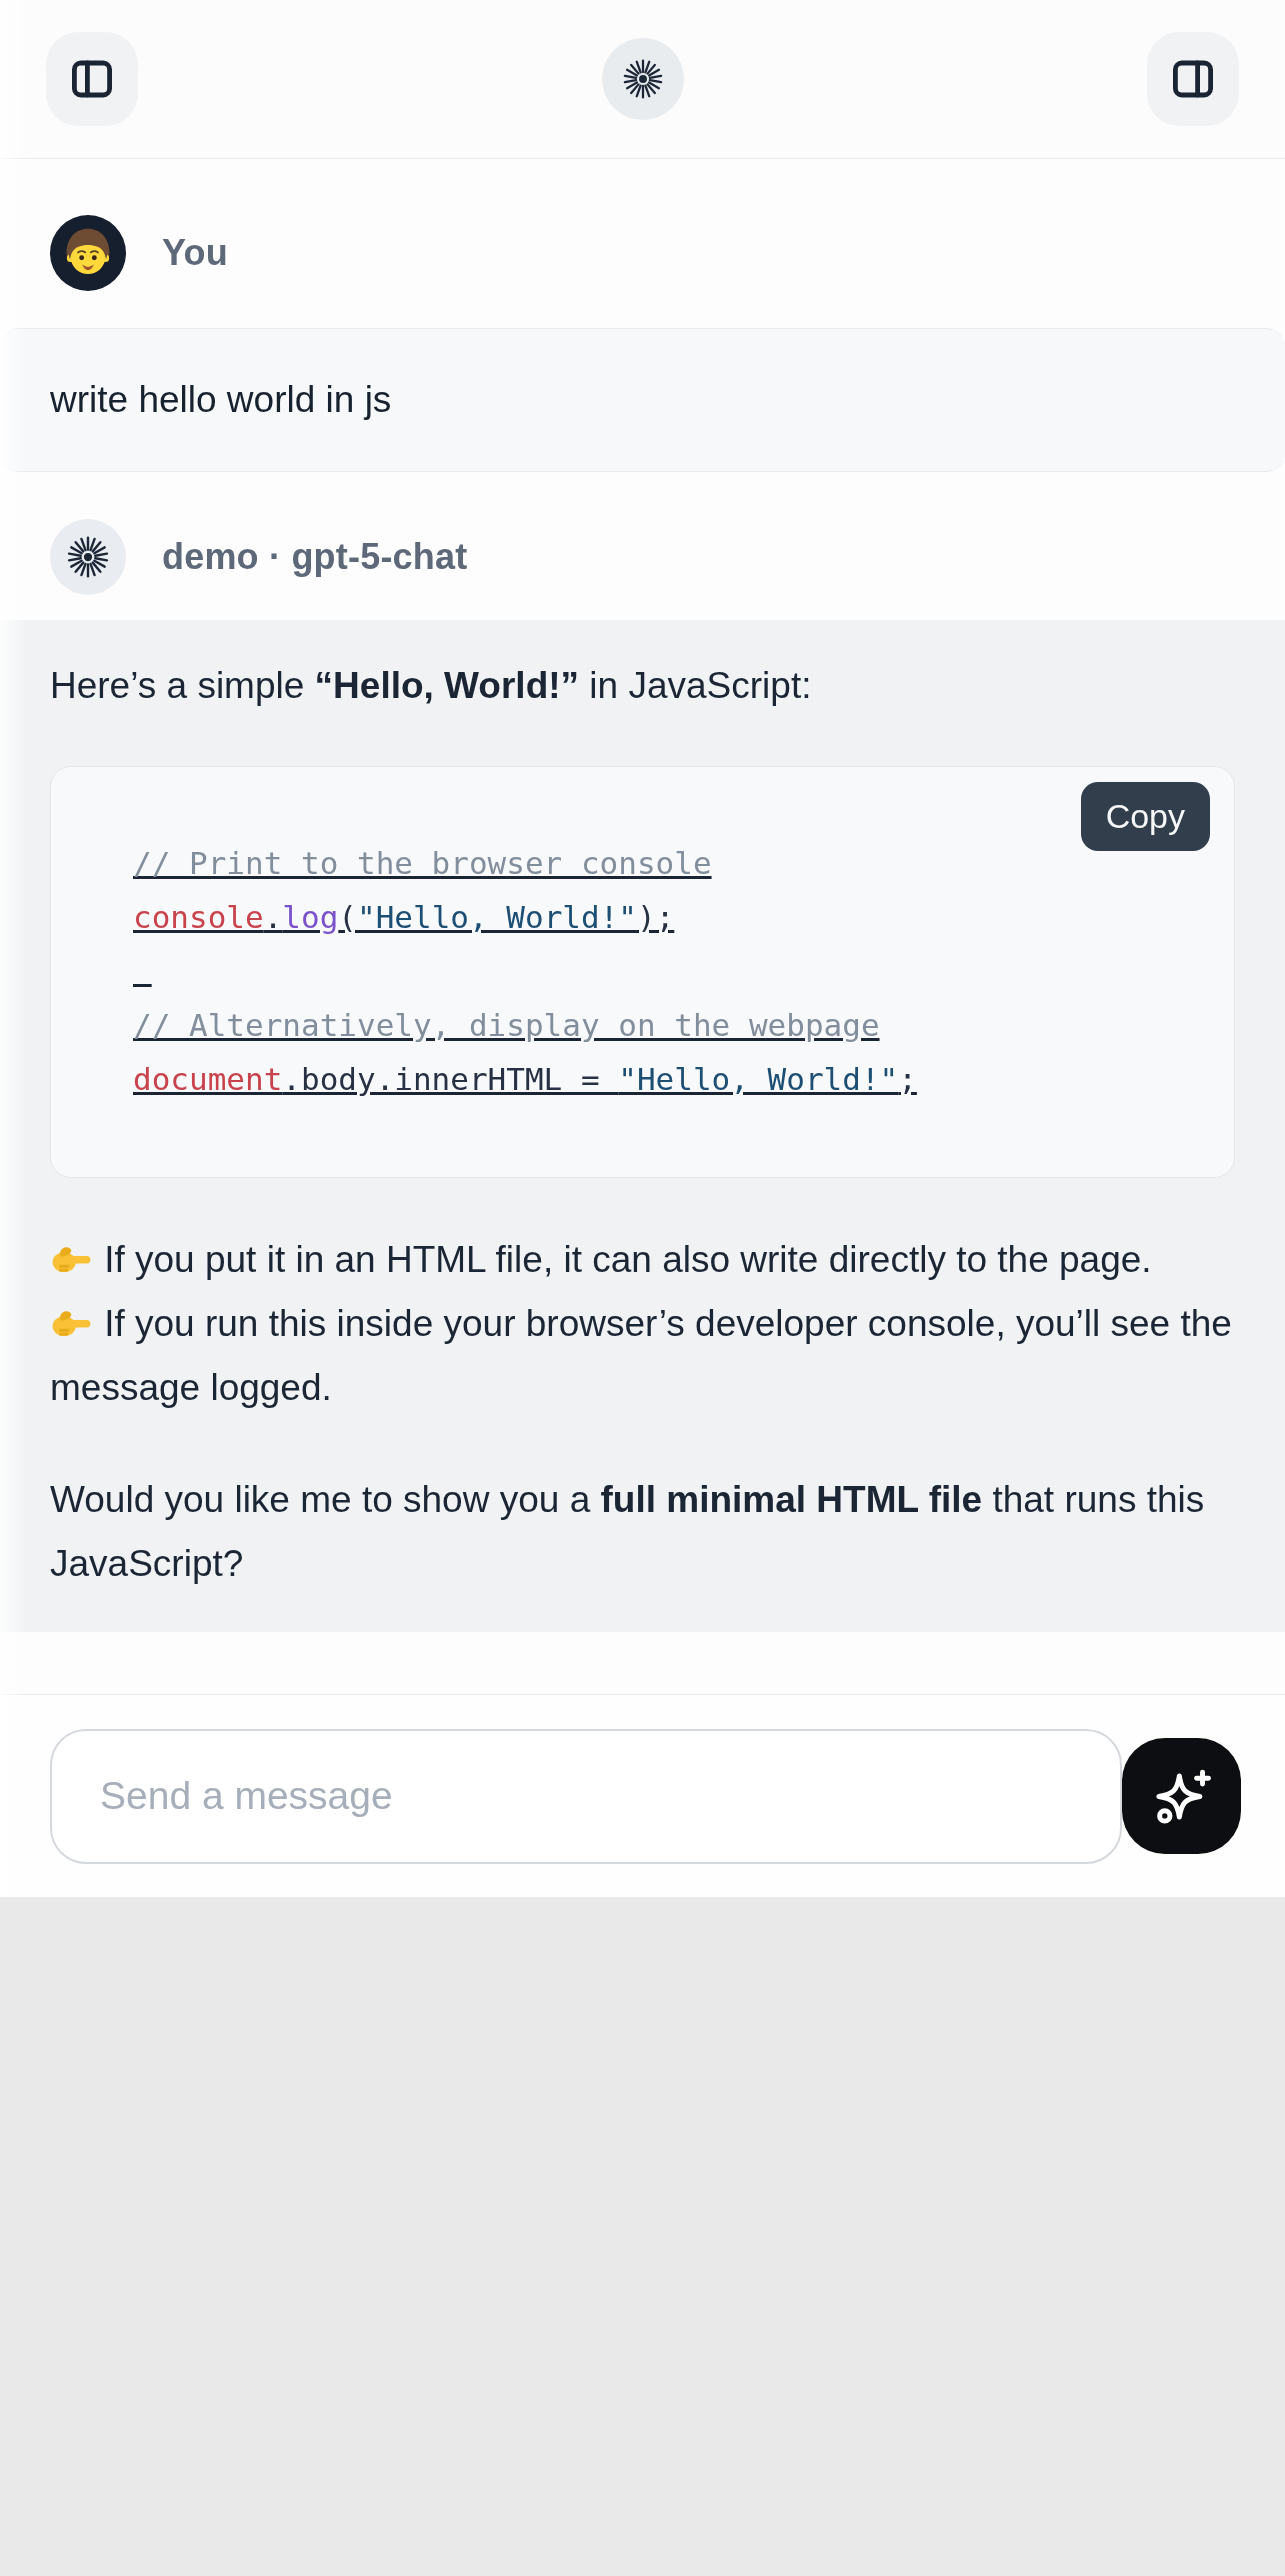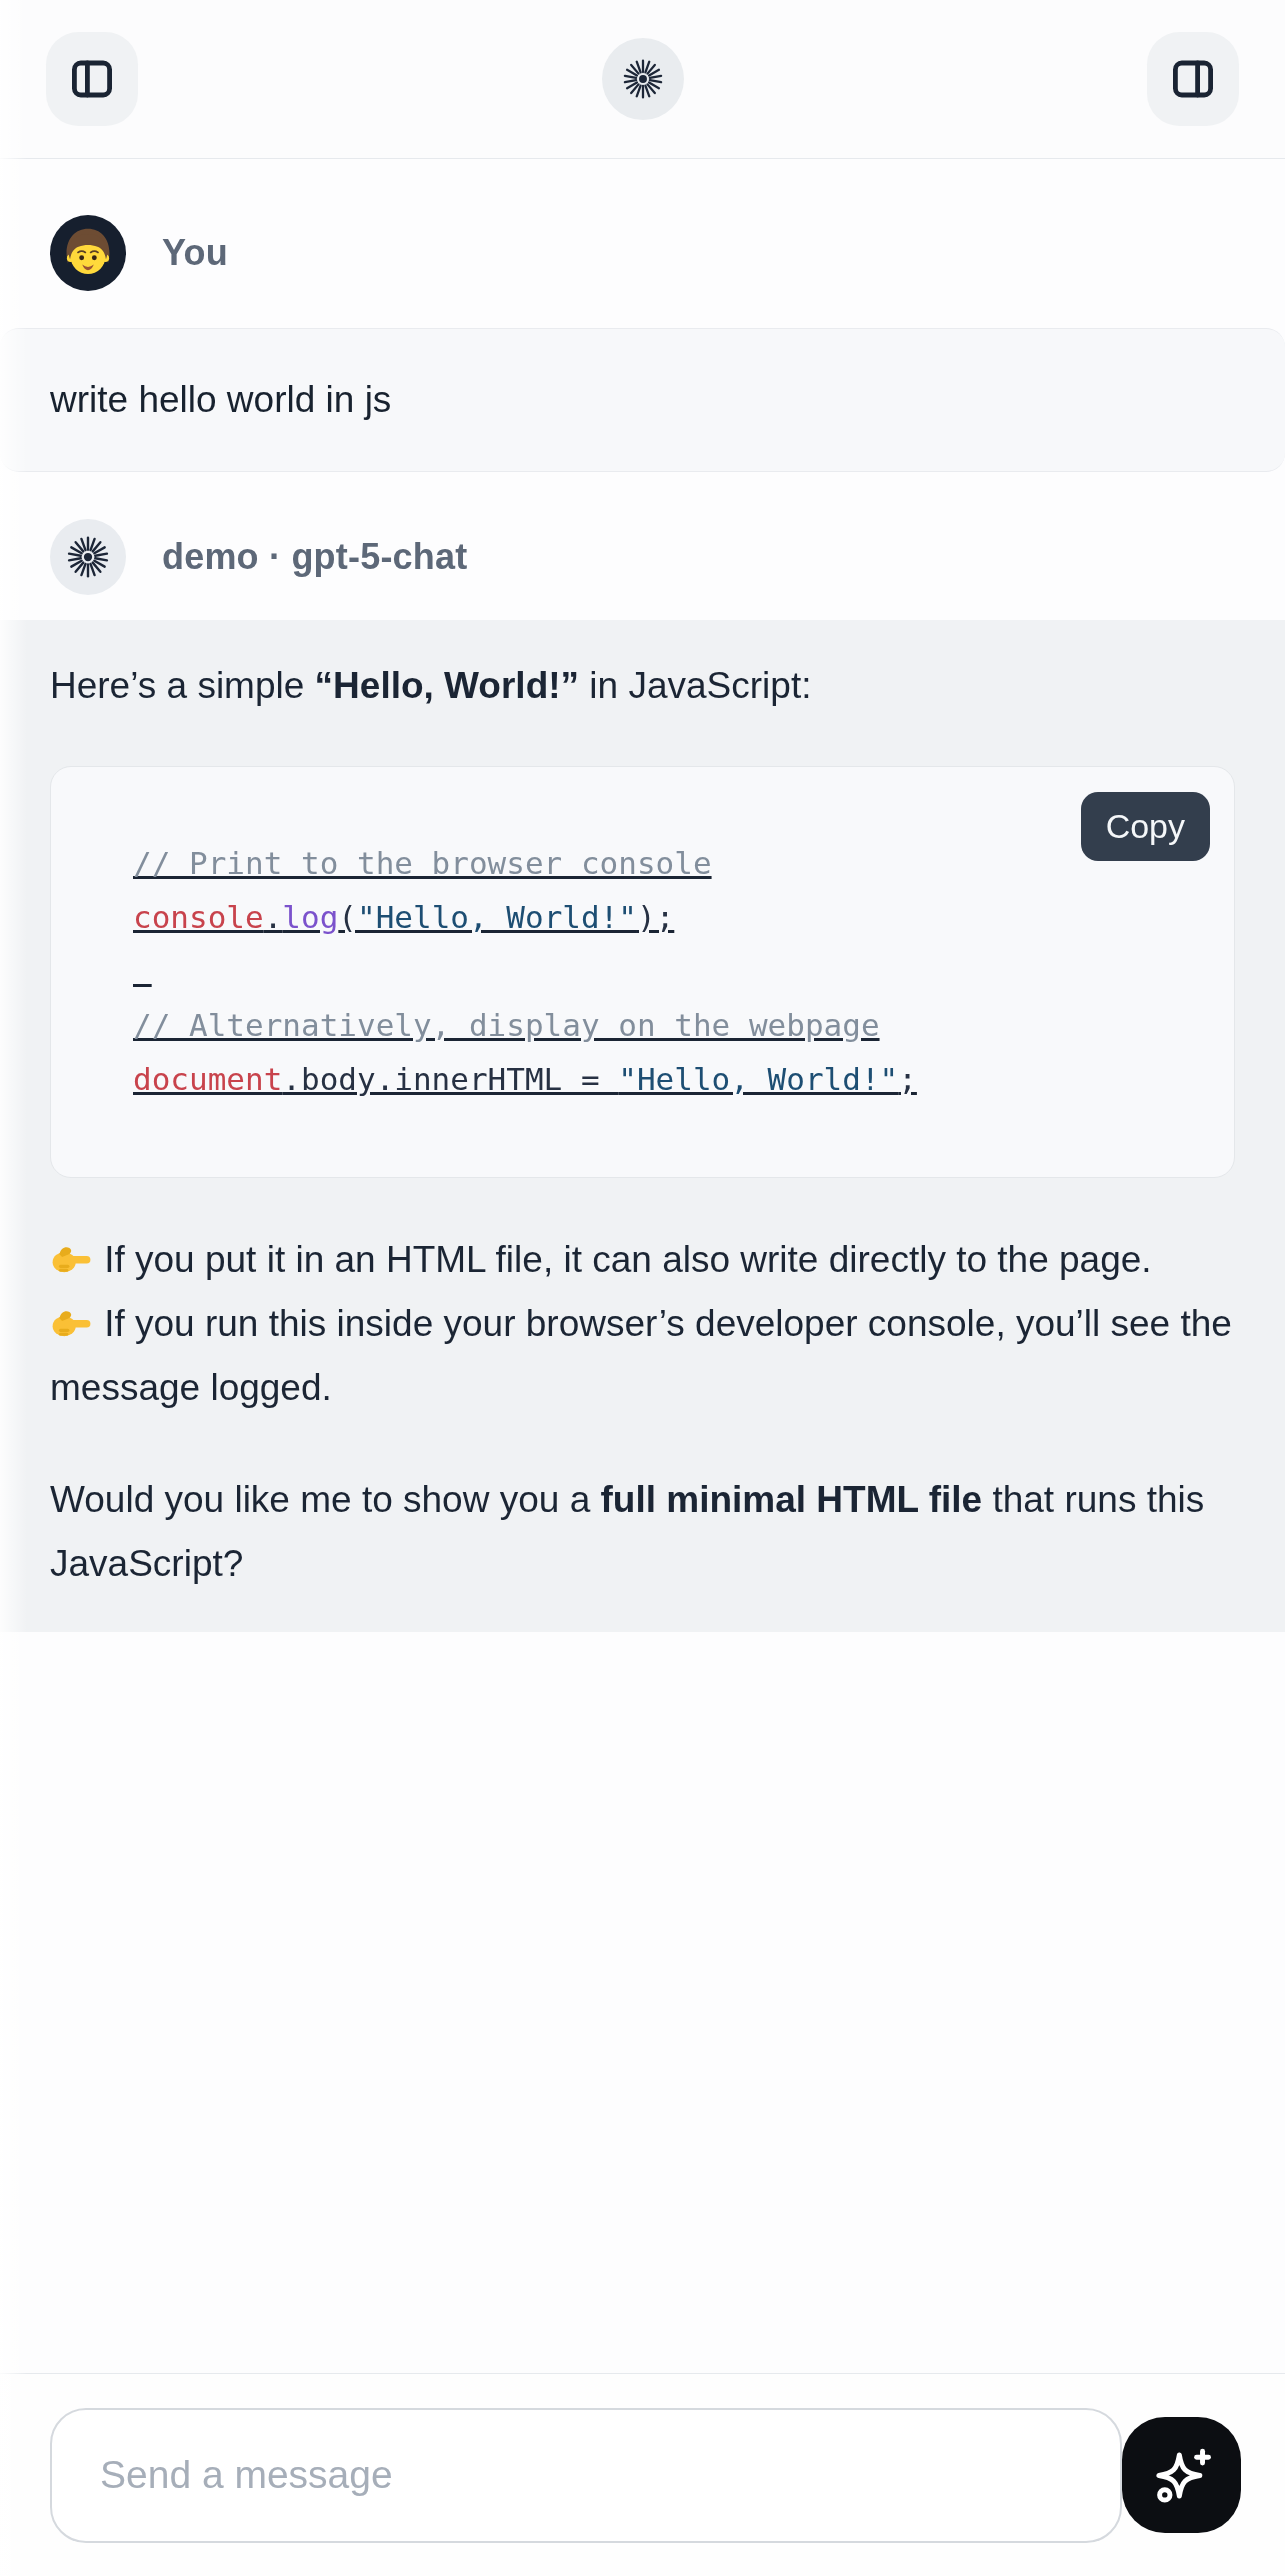--- a/index.html
+++ b/index.html
@@ -1,18 +1,18 @@
 <!DOCTYPE html>
 <html style="--page-bg: #fdfdfe; --header-bg: #fcfcfd; --border: #e6e9ed; --chip-bg: #f0f2f4; --chip-circle-bg: #e9ecef; --icon-ink: #1a2433; --user-bubble-bg: #f7f8fa; --assistant-block-bg: #f0f2f4; --card-bg: #f8f9fb; --card-border: #e4e7ea; --text: #1b2534; --muted: #5d6878; --code-plain: #273143; --code-comment: #828e9c; --code-red: #c8434c; --code-purple: #7b52cc; --code-string: #1d4e73; --copy-bg: #333e4d; --copy-text: #f5f7f9; --placeholder: #a6aeb9; --send-bg: #0c0e12; --avatar-user-bg: #161f2e; --avatar-assistant-bg: #e9ecf0;"><head>
 <meta charset="utf-8">
 <style>
   * { margin:0; padding:0; box-sizing:border-box; }
   html,body { background:#e9e9e9; }
   .app {
-    position:relative; width:1285px; height:2576px; margin:0 auto;
+    position:relative; width:1285px; height:1897px; margin:0 auto;
     background:var(--page-bg,#fdfdfe); overflow:hidden;
     font-family:"Liberation Sans", sans-serif; color:var(--text,#1b2534);
   }
   .edge-fade {
     position:absolute; top:0; bottom:0; left:0; width:27px; z-index:6;
     background:linear-gradient(90deg, rgba(255,255,255,.85), rgba(255,255,255,0));
     pointer-events:none;
   }
 
   
@@ -73,21 +73,21 @@
     padding:69px 38px 71px 82px;
   }
   .code-pre { font-family:"DejaVu Sans Mono","Liberation Mono",monospace; font-size:31px; line-height:54px; white-space:pre; }
   .code-line { min-height:54px;text-decoration:underline; }
   .tok-plain   { color:var(--code-plain,#273143); }
   .tok-comment { color:var(--code-comment,#828e9c); }
   .tok-red     { color:var(--code-red,#c8434c); }
   .tok-purple  { color:var(--code-purple,#7b52cc); }
   .tok-string  { color:var(--code-string,#1d4e73); }
   .copy-btn {
-    position:absolute; top:25px; right:24px; border:none; cursor:pointer;
+    position:absolute; top:15px; right:24px; border:none; cursor:pointer;
     background:var(--copy-bg,#333e4d); color:var(--copy-text,#f5f7f9);
     font-family:inherit; font-size:34px; font-weight:400;
     padding:13.4px 25px; border-radius:17px; line-height:42px;
   }
 
   
   .composer {
     position:absolute; left:0; right:0; bottom:0; height:203px; z-index:4;
     background:#fefefe; border-top:1.9px solid var(--border,#e6e9ed);
     display:flex; align-items:center; padding:0 44px 0 50px;

